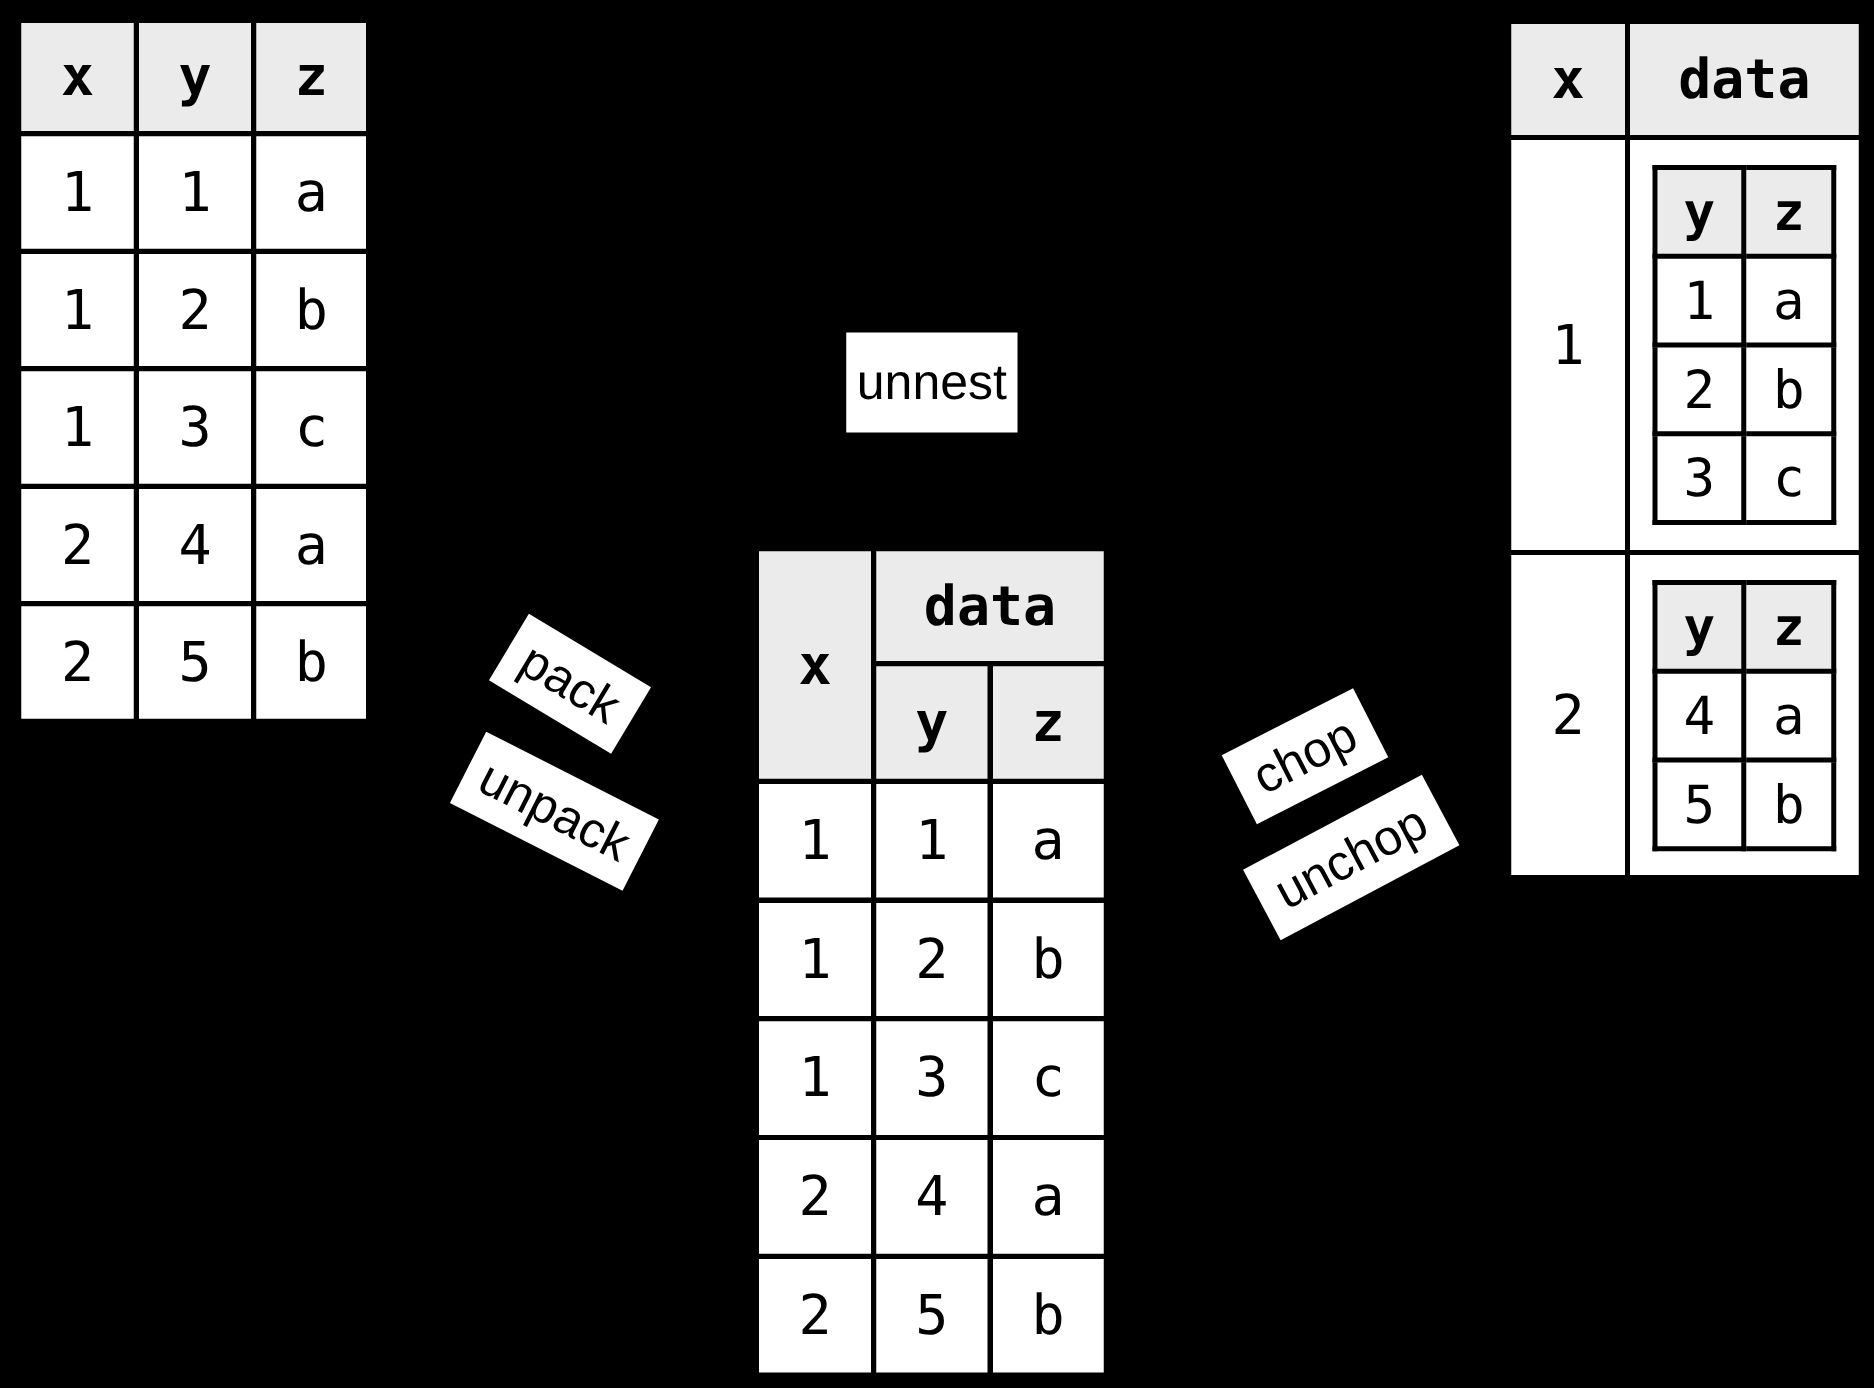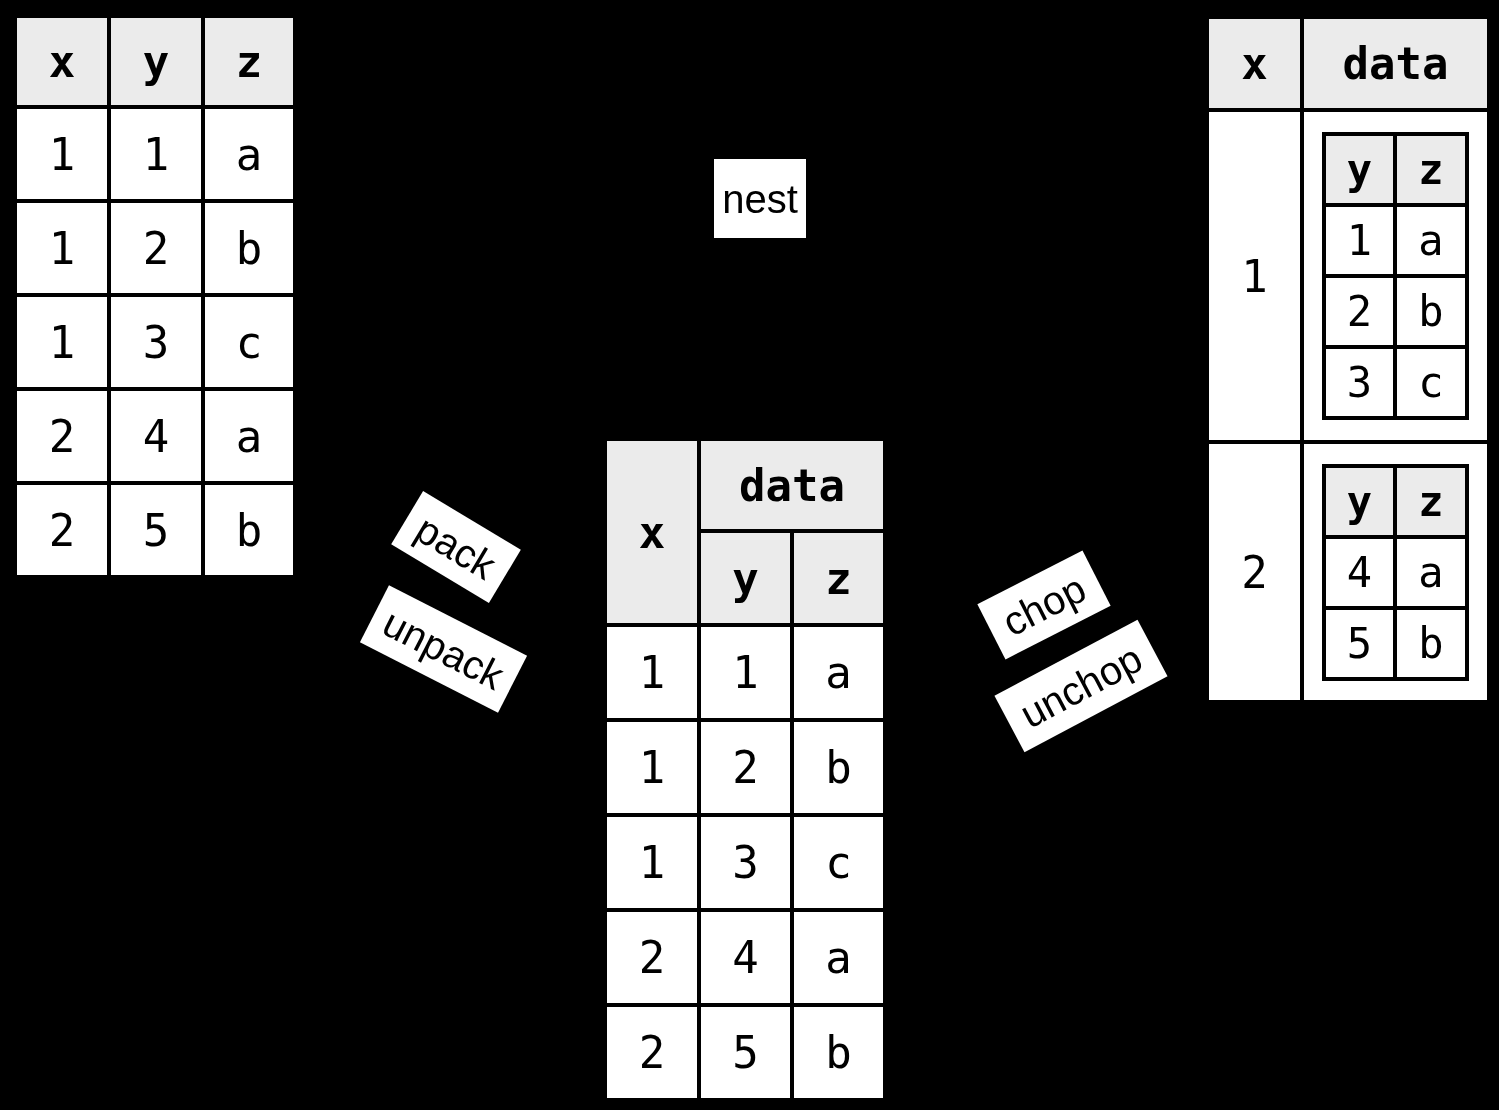--- a/index.html
+++ b/index.html
@@ -218,22 +218,22 @@
           <tr style="height:71px;">
             <td>5</td>
             <td>b</td>
           </tr>
         </tbody></table>
       </td>
     </tr>
   </tbody>
     </table>
 
-  <div class="op-label" id="label-nest" style="left:714px; top:159px; width:92px; height:79px;">nest</div>
-
+
+  <div class="op-label" id="label-unnest" style="left:677px; top:266px; width:137px; height:80px;">unnest</div>
 
   <div class="op-label" id="label-pack" style="left:399px; top:516px; width:114px; height:62px;">pack</div>
 
   <div class="op-label" id="label-unpack" style="left:366px; top:617px; width:155px; height:64px;">unpack</div>
 
   <div class="op-label" id="label-chop" style="left:985px; top:574px; width:118px; height:62px;">chop</div>
 
   <div class="op-label" id="label-unchop" style="left:1000px; top:654px; width:162px; height:64px;">unchop</div>
 
 </div>

